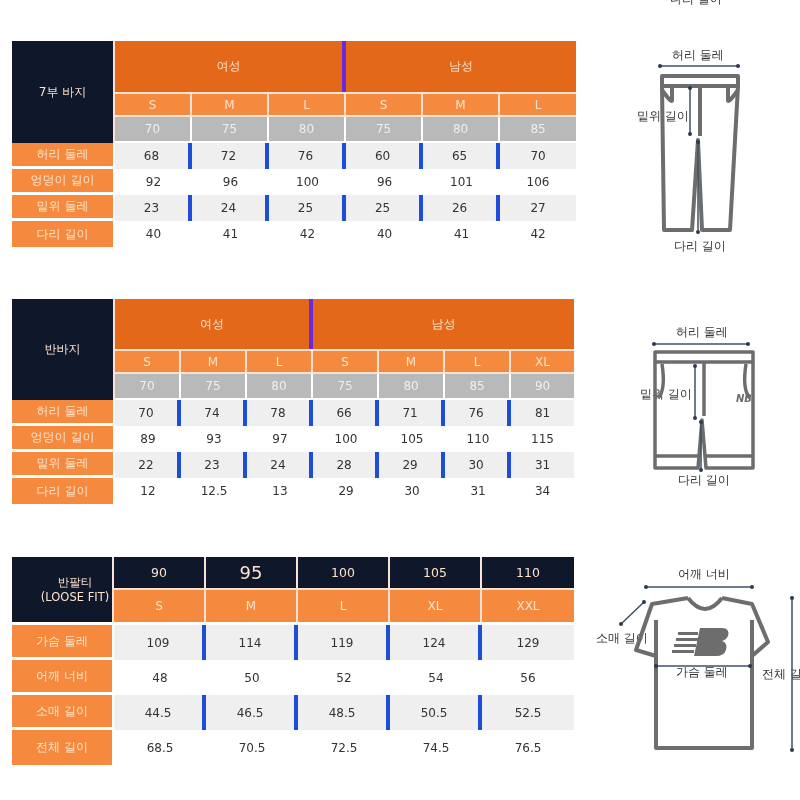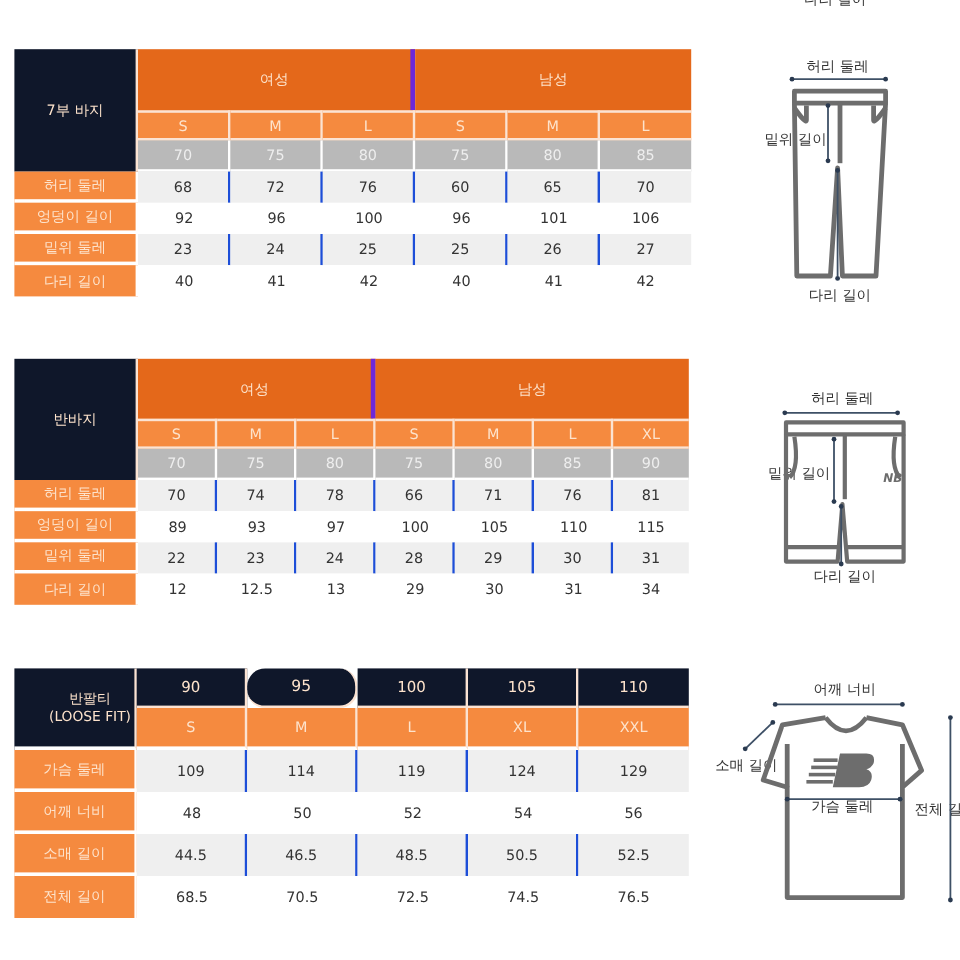--- a/index.html
+++ b/index.html
@@ -7,21 +7,21 @@
   body { position: relative; font-family: "DejaVu Sans", "Liberation Sans", sans-serif; color: #333; }
 
   .tbl { position: absolute; border-collapse: separate; border-spacing: 0; table-layout: fixed; }
   .tbl td { text-align: center; vertical-align: middle; font-size: 12px; padding: 0; }
 
   .dark { background: #0f172a; color: #fde3cc; border-right: 2px solid #fbe3d3; border-bottom: 2px solid #fbe3d3; }
   .hdr-cat { background: #e4681a; color: #fde3cc; font-size: 12px; border-right: 4px solid #6d28d9; }
   .mid { background: #f58a3f; color: #fde3cc; border-right: 2px solid #fbe3d3; border-bottom: 2px solid #fbe3d3; font-size: 12px; }
   .gray { background: #b9b9b9; color: #eeeeee; border-right: 2px solid #ffffff; border-bottom: 2px solid #ffffff; font-size: 12px; }
   .rowlbl { background: #f58a3f; color: #fde3cc; border-bottom: 3px solid #ffffff; border-right: 2px solid #ffffff; font-size: 11.5px; }
-  .cell-odd { background: #efefef; color: #333; border-right: 2px solid #1d4ed8; font-size: 12.5px; }
+  .cell-odd { background: #efefef; color: #333; border-right: 4px solid #1d4ed8; font-size: 12.5px; }
   .cell-even { background: #ffffff; color: #333; font-size: 12.5px; }
 
   .diagram { position: absolute; }
   .diag-lbl { position: absolute; font-size: 12px; color: #333; white-space: nowrap; }
 </style>
 </head>
 <body>
 
 <div class="diag-lbl" style="left:670px; top:-9px;">다리 길이</div>
 
@@ -234,21 +234,21 @@
       <col style="width:92px">
       <col style="width:92px">
   </colgroup>
   <tbody>
       <tr style="height:33px">
     <td rowspan="2" class="dark" style="font-size:11.5px; line-height:15px; border-bottom:3px solid #ffffff;padding-left:26px;">
       <div>반팔티</div>
       <div>(LOOSE FIT)</div>
     </td>
     <td class="dark" style="font-size:12.5px;">90</td>
-    <td class="dark" style="font-size:13px;border-radius:15px;">95</td>
+    <td class="dark" style="font-size:18px;">95</td>
     <td class="dark" style="font-size:12.5px;">100</td>
     <td class="dark" style="font-size:12.5px;">105</td>
     <td class="dark" style="font-size:12.5px; border-right:none;">110</td>
   </tr>
   <tr style="height:35px">
     <td class="mid" style="border-bottom:3px solid #ffffff;">S</td>
     <td class="mid" style="border-bottom:3px solid #ffffff;">M</td>
     <td class="mid" style="border-bottom:3px solid #ffffff;">L</td>
     <td class="mid" style="border-bottom:3px solid #ffffff;">XL</td>
     <td class="mid" style="border-bottom:3px solid #ffffff; border-right:none;text-align:center;">XXL</td>

